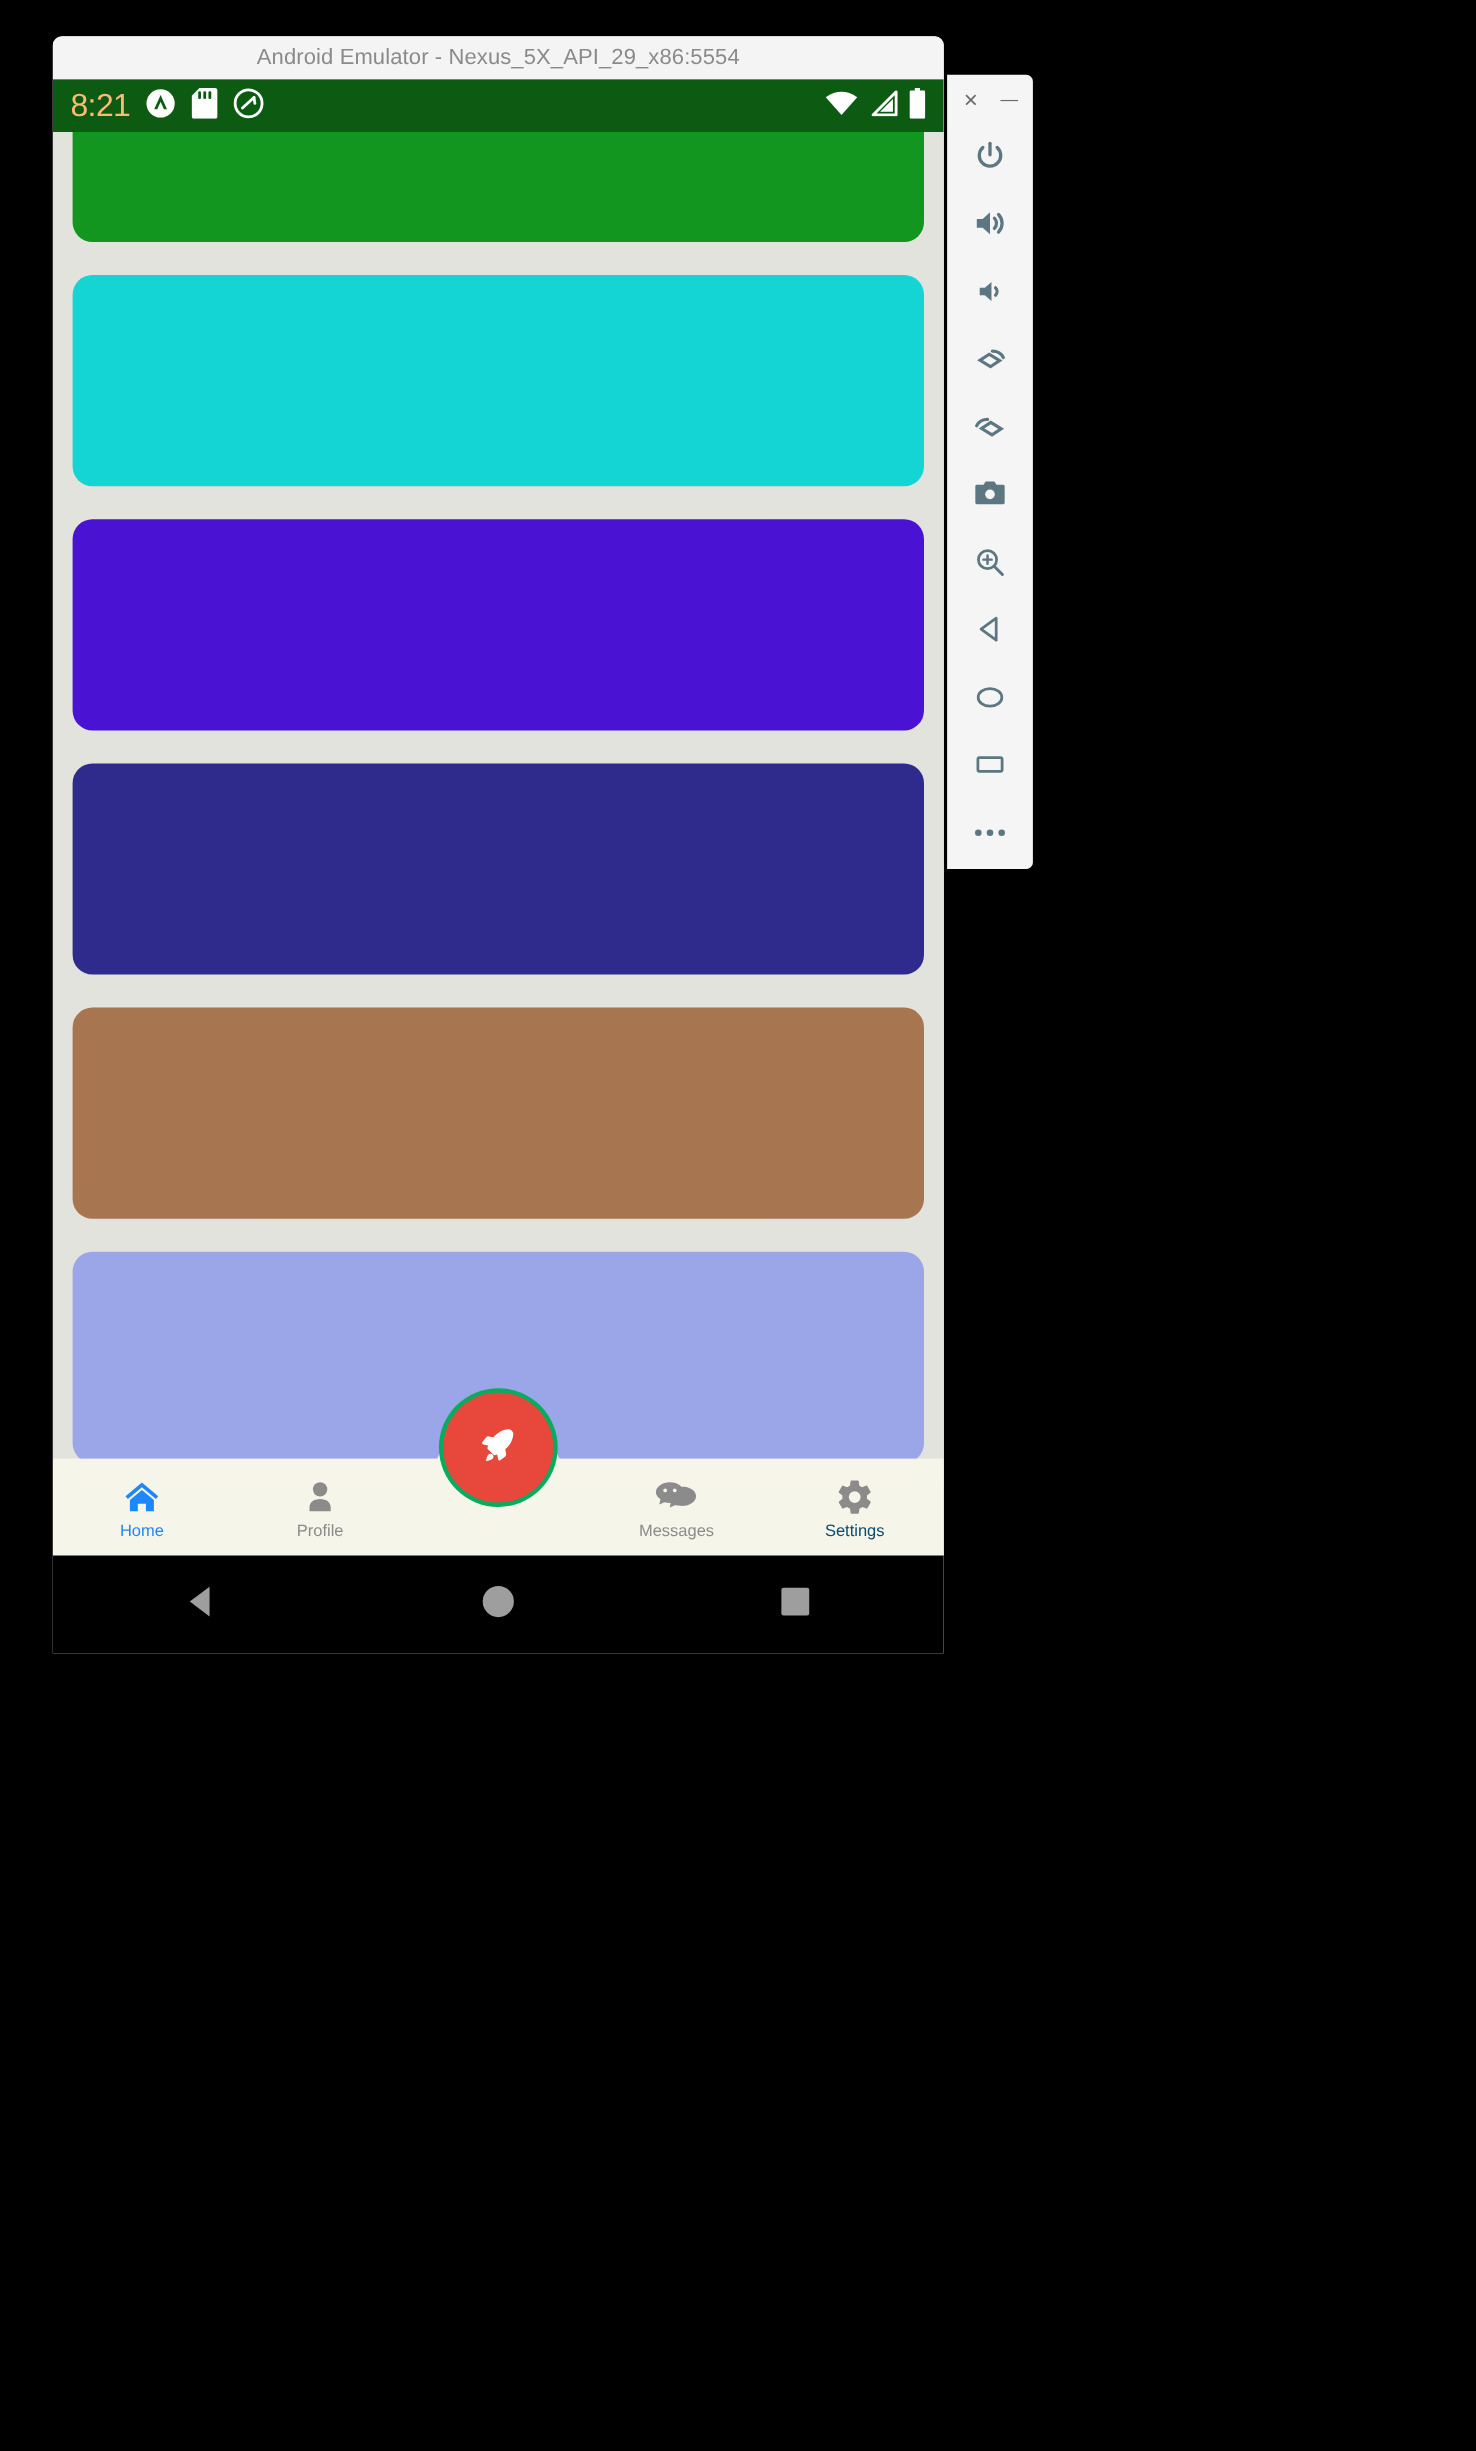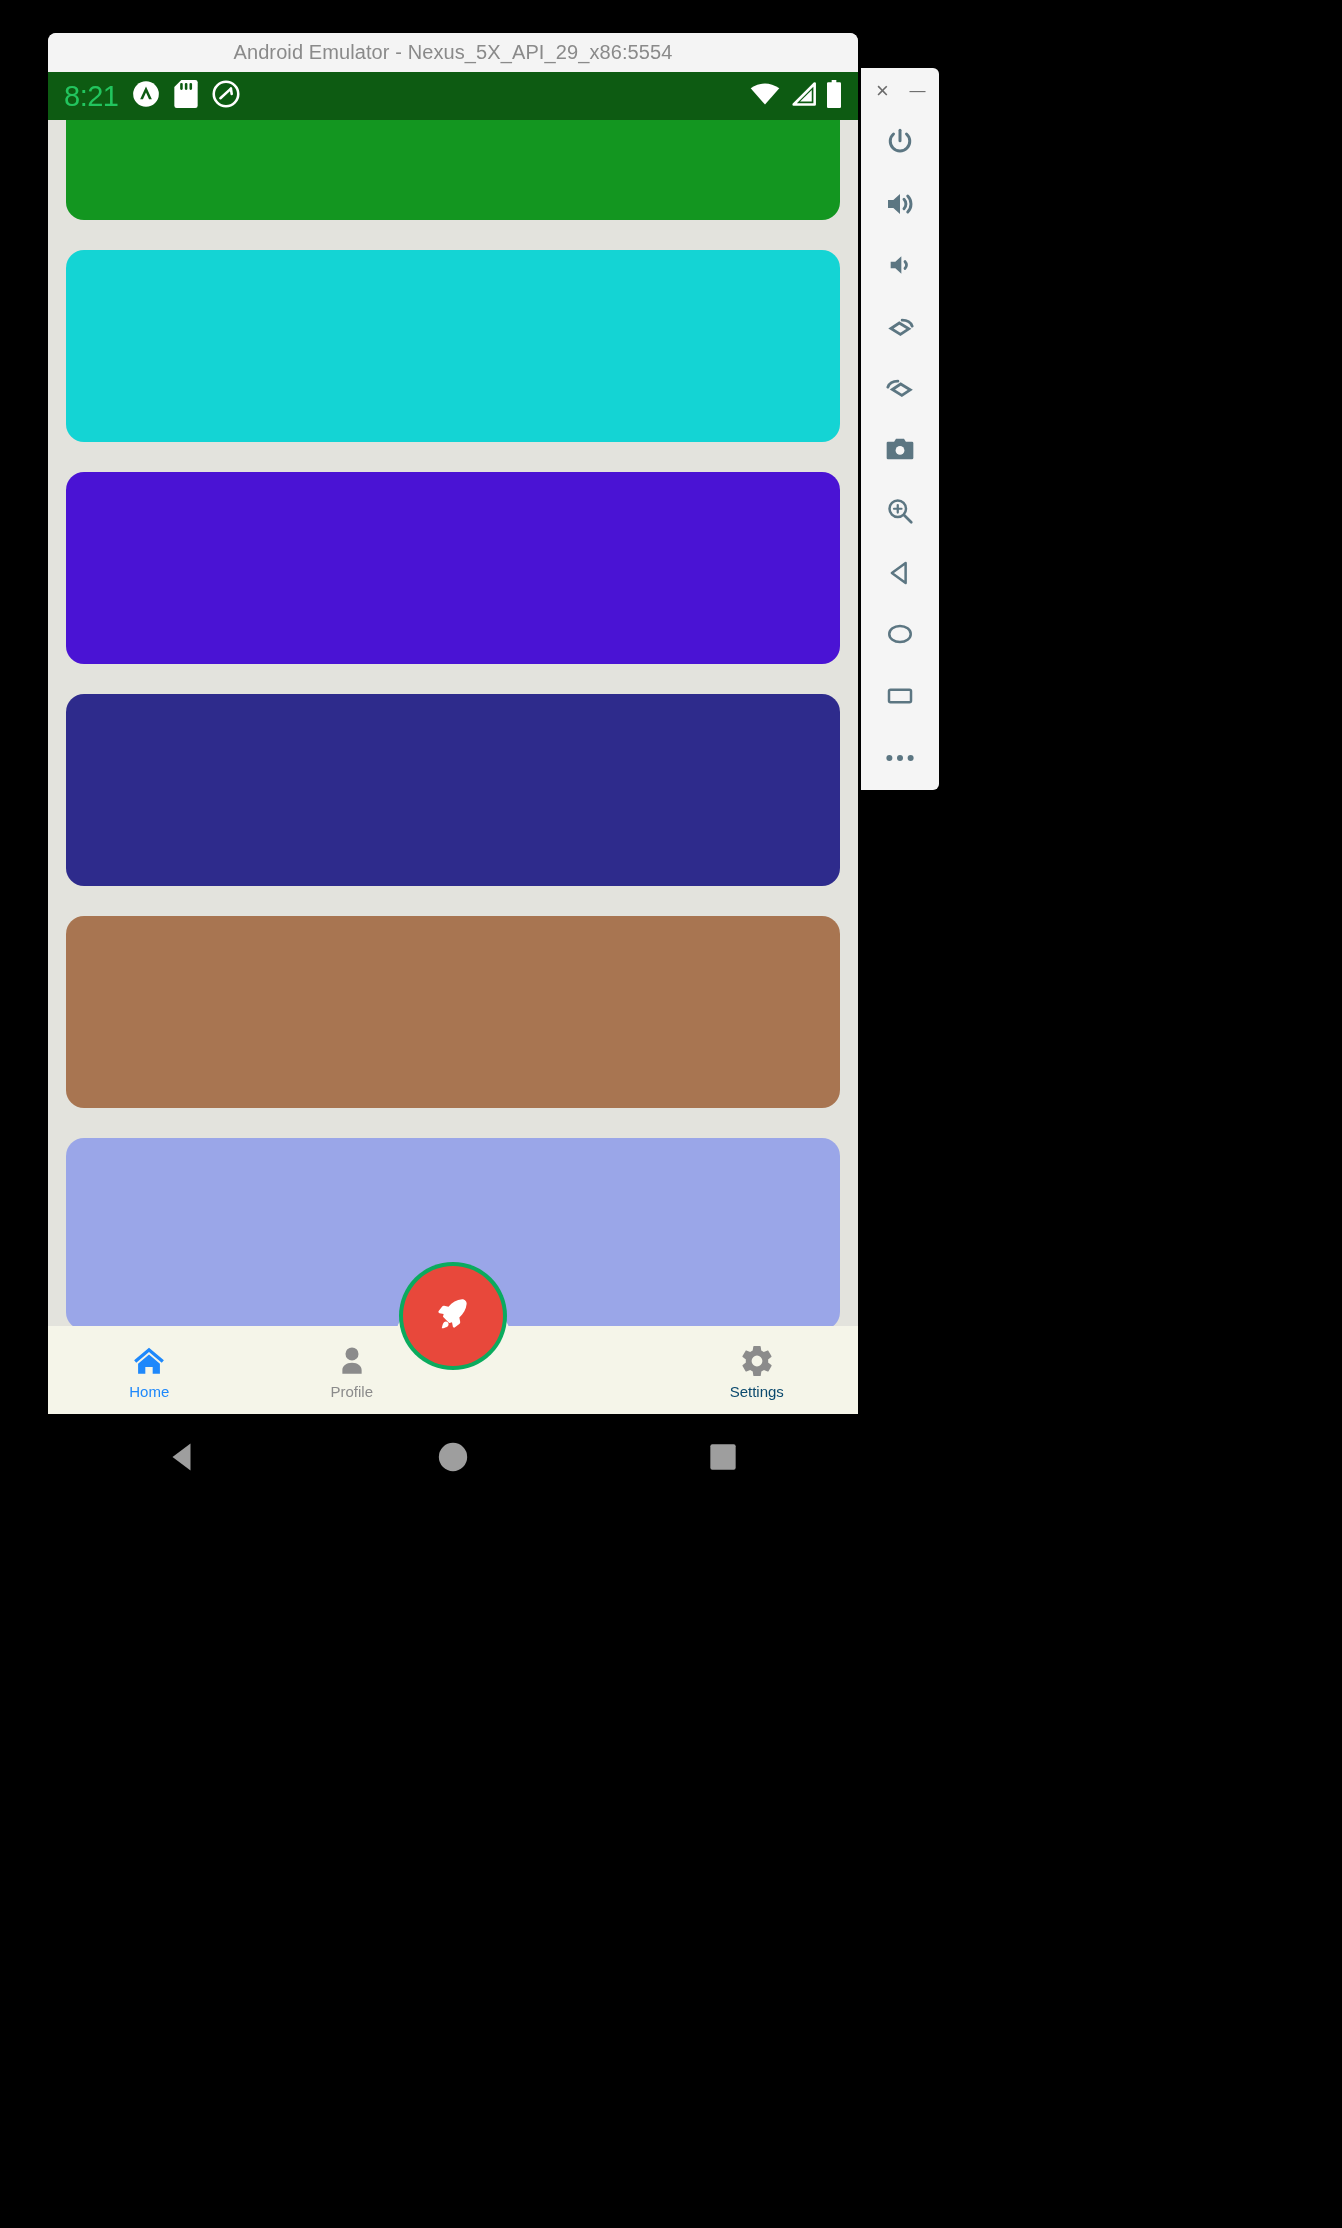--- a/index.html
+++ b/index.html
@@ -63,21 +63,21 @@
     align-items: center;
     padding: 0 16px 0 0;
   }
   .status-left {
     display: flex;
     align-items: center;
     gap: 14px;
     padding-left: 16px;
   }
   .status-time {
-    color: #22c55e;
+    color: #fdba74;
     font-size: 29px;
     font-weight: 400;
     line-height: 1;
     letter-spacing: -0.5px;
   }
   .status-spacer { flex: 1; }
   .status-right {
     display: flex;
     align-items: center;
     gap: 9px;
@@ -337,20 +337,31 @@
             <svg width="34" height="34" viewBox="0 0 24 24">
               <circle cx="12" cy="7" r="4.6" fill="#8b8b8b"></circle>
               <path d="M12 13.2c-4.1 0-6.8 2.3-6.8 5.2 0 1.4 0 2.6 0 2.6h13.6s0-1.2 0-2.6c0-2.9-2.7-5.2-6.8-5.2z" fill="#8b8b8b"></path>
             </svg>
           </span>
           <span class="nav-label" style="color: rgb(139, 139, 139);">Profile</span>
         </div>
 
         <div class="nav-item spacer"></div>
 
+        <div class="nav-item">
+          <span class="nav-icon-wrap">
+            <svg width="38" height="34" viewBox="0 0 28 24">
+              <path d="M18.6 6.3c-.9-.2-1.9-.3-2.9-.3-5.2 0-9.4 2.9-9.4 6.5 0 1.5.7 2.8 1.9 3.9L7.5 20l3.8-1.7c1.3.4 2.7.6 4.4.6 5.2 0 9.4-2.9 9.4-6.5 0-2.6-2.2-4.8-5.4-5.8z" fill="#8b8b8b" transform="translate(2,-1)"></path>
+              <path d="M9.6 2C4.4 2 .2 5 .2 8.6c0 2 1.2 3.7 3.1 4.9L2.4 17l3.6-1.6c1.1.3 2.3.5 3.6.5 5.2 0 9.4-3 9.4-6.6C19 5 14.8 2 9.6 2z" fill="#8b8b8b"></path>
+              <circle cx="6.4" cy="7.5" r="1.25" fill="#f5f5e9"></circle>
+              <circle cx="12.8" cy="7.5" r="1.25" fill="#f5f5e9"></circle>
+            </svg>
+          </span>
+          <span class="nav-label" style="color: rgb(139, 139, 139);">Messages</span>
+        </div>
 
         <div class="nav-item">
           <span class="nav-icon-wrap">
             <svg width="36" height="36" viewBox="0 0 24 24">
               <path d="M19.4 13c.04-.33.06-.66.06-1s-.03-.67-.07-1l2.11-1.65c.19-.15.24-.42.12-.64l-2-3.46c-.12-.22-.39-.3-.61-.22l-2.49 1c-.52-.4-1.08-.73-1.69-.98l-.38-2.65A.488.488 0 0 0 14 2h-4c-.25 0-.46.18-.49.42l-.38 2.65c-.61.25-1.17.59-1.69.98l-2.49-1c-.23-.09-.49 0-.61.22l-2 3.46c-.13.22-.07.49.12.64L4.6 11c-.04.33-.07.67-.07 1s.03.67.07 1l-2.11 1.65c-.19.15-.24.42-.12.64l2 3.46c.12.22.39.3.61.22l2.49-1c.52.4 1.08.73 1.69.98l.38 2.65c.03.24.24.42.49.42h4c.25 0 .46-.18.49-.42l.38-2.65c.61-.25 1.17-.59 1.69-.98l2.49 1c.23.09.49 0 .61-.22l2-3.46c.12-.22.07-.49-.12-.64L19.4 13zM12 15.6A3.6 3.6 0 1 1 12 8.4a3.6 3.6 0 0 1 0 7.2z" fill="#8b8b8b"></path>
             </svg>
           </span>
           <span class="nav-label" style="color: #0c4a6e;">Settings</span>
         </div>
       </div>

